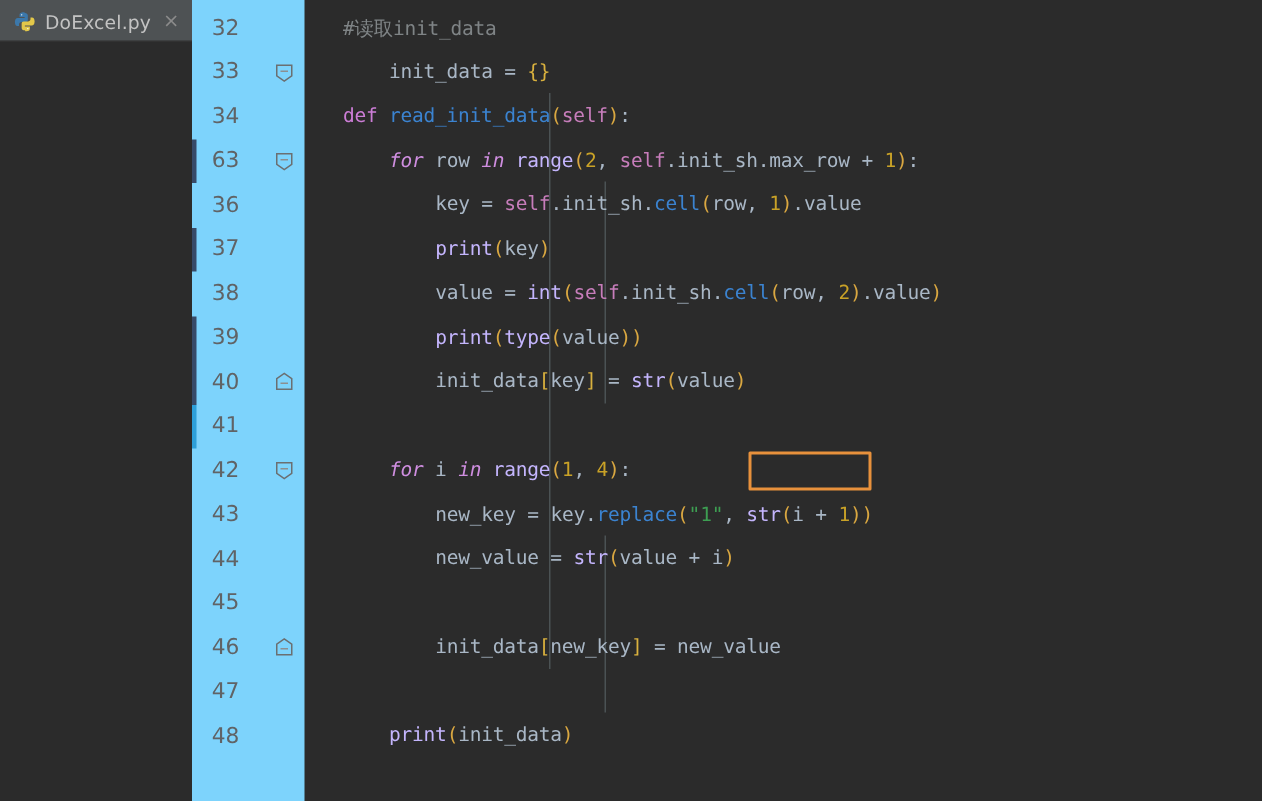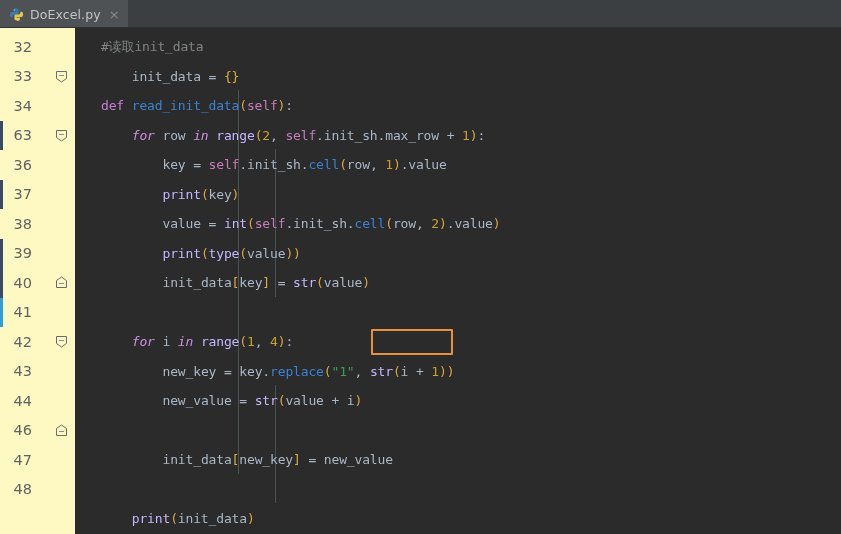--- a/index.html
+++ b/index.html
@@ -14,21 +14,21 @@
     font-family: "DejaVu Sans Mono", monospace;
   }
 
   
   #ide-window {
     width: 841px;
     height: 534px;
     position: relative;
     background: #2b2b2b;
     display: flex;
-    flex-direction: column;
+    flex-direction: row;
   }
 
   
   #tab-bar {
     height: 27px;
     min-height: 27px;
     background: #3c3f41;
     display: flex;
     align-items: stretch;
     border-bottom: 1px solid #323232;
@@ -68,21 +68,21 @@
     display: flex;
     background: #2b2b2b;
     position: relative;
     overflow: hidden;
   }
 
   
   #gutter {
     width: 75px;
     min-width: 75px;
-    background: #fef9c3;
+    background: #7dd3fc;
     position: relative;
     padding-top: 4px;
     box-sizing: border-box;
   }
   .gutter-row {
     height: 29.5px;
     position: relative;
     display: flex;
     align-items: center;
   }
@@ -252,20 +252,23 @@
               <path d="M1.5 1.5h10v7l-5 3.5-5-3.5z" fill="none" stroke="#6b6f71" stroke-width="1"></path>
               <rect x="4" y="5" width="5" height="1" fill="#8b8f91"></rect>
             </svg>
           </span>
         </div>
         <div class="gutter-row">
           <span class="line-no">43</span>
         </div>
         <div class="gutter-row">
           <span class="line-no">44</span>
+        </div>
+        <div class="gutter-row">
+          <span class="line-no">45</span>
         </div>
         <div class="gutter-row">
           <span class="line-no">46</span>
           <span class="fold-marker">
             <svg width="13" height="13" viewBox="0 0 13 13">
               <path d="M1.5 11.5h10v-7l-5-3.5-5 3.5z" fill="none" stroke="#6b6f71" stroke-width="1"></path>
               <rect x="4" y="7" width="5" height="1" fill="#8b8f91"></rect>
             </svg>
           </span>
         </div>

